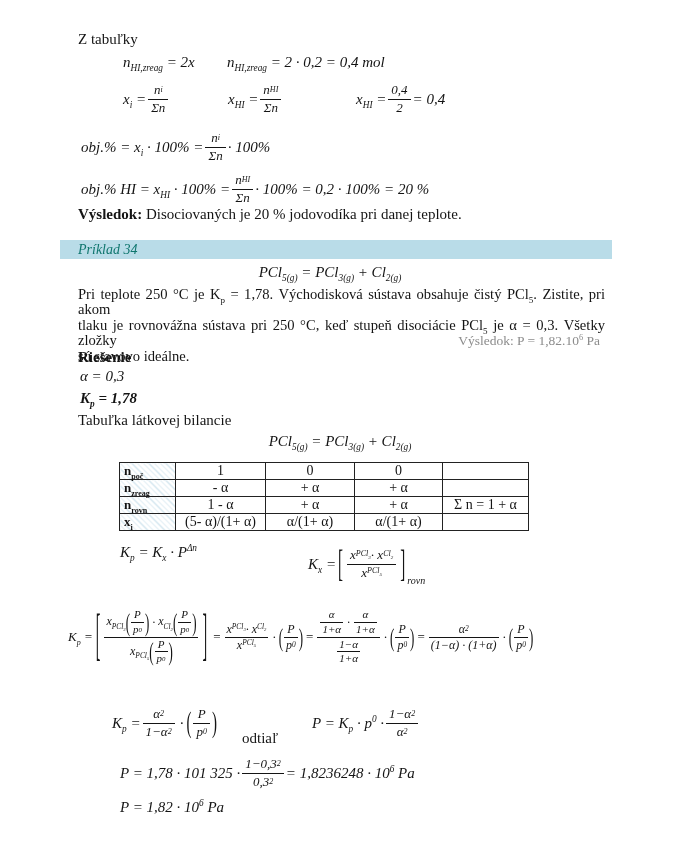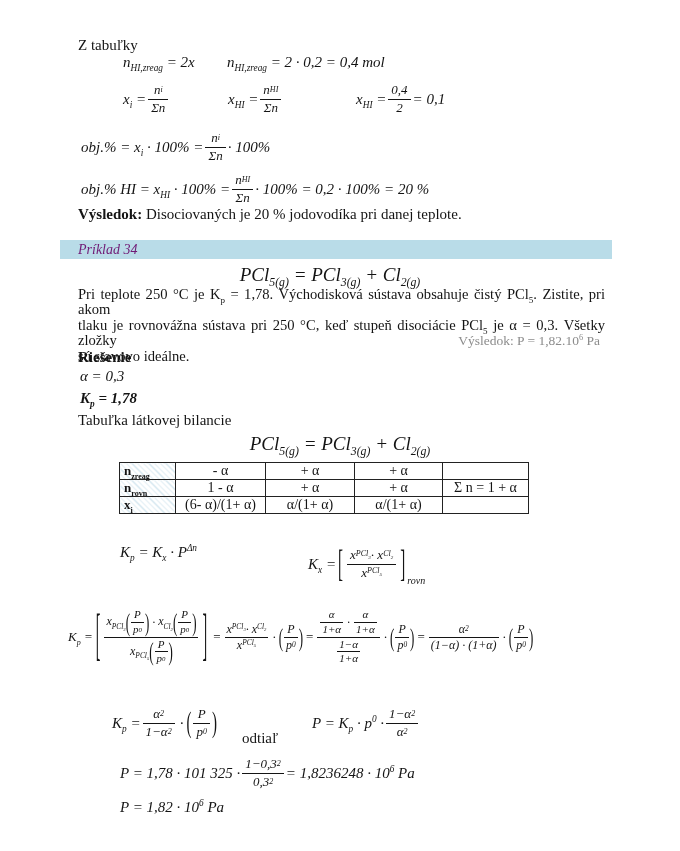--- a/index.html
+++ b/index.html
@@ -14,43 +14,43 @@
   .fnum,.fden{display:flex;align-items:center;justify-content:center;padding:0 3px;line-height:1.25;white-space:nowrap;}
   .fnum{border-bottom:1px solid #141414;}
   .sep{margin:0 5px;font-style:normal;}
   .dot{margin:0 3px;}
   .st{display:inline-block;font-style:normal;line-height:1;}
   .pS{transform:scaleY(1.9);}
   .brK{transform:scaleY(2.5);margin:0 2px;}
   .brB{transform:scaleY(4.0);margin:0 3px;font-size:14px;}
   .brsub{align-self:flex-end;font-size:10px;margin-bottom:2px;font-style:italic;}
   .bar{position:absolute;left:60px;top:240px;width:552px;height:19px;background:#b9dce8;display:flex;align-items:center;}
-  .bar .t{font-style:italic;font-size:14px;margin-left:18px;color:#701a75;}
-  .center-eq{position:absolute;left:0;text-align:center;font-size:19px;}
+  .bar .t{font-style:italic;font-size:14px;margin-left:18px;color:#0f766e;}
+  .center-eq{position:absolute;left:0;text-align:center;font-size:15px;}
   .para{position:absolute;left:78px;width:527px;font-size:14.6px;}
   .pline{line-height:15.4px;text-align:justify;text-align-last:justify;}
   .pline.last{text-align:right;text-align-last:left;}
   .note{position:absolute;right:80px;top:333px;color:#8c8c8c;font-size:13.5px;}
   table.bal{position:absolute;left:119px;top:462px;border-collapse:collapse;table-layout:fixed;}
   .bal td{border:1px solid #222222;height:16px;font-size:14px;text-align:center;padding:0 1px;white-space:nowrap;}
   .bal td.lbl{text-align:left;padding-left:4px;font-weight:bold;font-size:13px;
       background:repeating-linear-gradient(45deg,#ffffff 0 3px,#d3e5ef 3px 4px);}
   .bigeq{font-size:13px;}
   .bigeq .frac{font-size:12px;margin:0 1px;}
   .bigeq .frac .frac{font-size:11px;}
   .bigeq .fnum,.bigeq .fden{padding:0 2px;}
   .bigeq .pS{font-size:13px;}
   .bigeq .sep{margin:0 3px;}
 </style>
 </head>
 <body>
 
 <div class="page">
 
-  <div class="abs" style="left:78px;top:31px;margin-top:6px;">Z tabuľky</div>
+  <div class="abs" style="left:78px;top:31px;">Z tabuľky</div>
 
   <div class="fline math" style="left:123px;top:51px;height:22px;">
     <span>n<sub>HI,zreag</sub> = 2x</span>
   </div>
   <div class="fline math" style="left:227px;top:51px;height:22px;">
     <span>n<sub>HI,zreag</sub> = 2 · 0,2 = 0,4 mol</span>
   </div>
 
   <div class="fline math" style="left:123px;top:80px;height:38px;">
     <span>x<sub>i</sub> =</span>
@@ -65,21 +65,21 @@
       <span class="fnum">n<sub>HI</sub></span>
       <span class="fden">Σn</span>
     </span>
   </div>
   <div class="fline math" style="left:356px;top:80px;height:38px;">
     <span>x<sub>HI</sub> =</span>
     <span class="frac">
       <span class="fnum">0,4</span>
       <span class="fden">2</span>
     </span>
-    <span>= 0,1</span>
+    <span>= 0,4</span>
   </div>
 
   <div class="fline math" style="left:81px;top:128px;height:38px;justify-content:flex-end;">
     <span>obj.% = x<sub>i</sub> · 100% =</span>
     <span class="frac">
       <span class="fnum">n<sub>i</sub></span>
       <span class="fden">Σn</span>
     </span>
     <span>· 100%</span>
   </div>
@@ -124,37 +124,44 @@
 
   <table class="bal">
     <colgroup>
         <col style="width:56px">
         <col style="width:90px">
         <col style="width:89px">
         <col style="width:88px">
         <col style="width:86px">
       </colgroup>
     <tbody>
+        <tr>
+      <td class="lbl">n<sub>poč</sub></td>
+      <td>1</td>
+      <td>0</td>
+      <td>0</td>
+      <td></td>
+    </tr>
     <tr>
       <td class="lbl">n<sub>zreag</sub></td>
       <td>- α</td>
       <td>+ α</td>
       <td>+ α</td>
       <td></td>
     </tr>
     <tr>
       <td class="lbl">n<sub>rovn</sub></td>
       <td>1 - α</td>
       <td>+ α</td>
       <td>+ α</td>
       <td>Σ n = 1 + α</td>
     </tr>
     <tr>
       <td class="lbl">x<sub>i</sub></td>
-      <td>(6- α)/(1+ α)</td>
+      <td>(5- α)/(1+ α)</td>
       <td>α/(1+ α)</td>
       <td>α/(1+ α)</td>
       <td></td>
     </tr>
   </tbody>
     </table>
 
   <div class="fline math" style="left:120px;top:540px;height:24px;">
     <span>K<sub>p</sub> = K<sub>x</sub> · P<sup>Δn</sup></span>
   </div>

